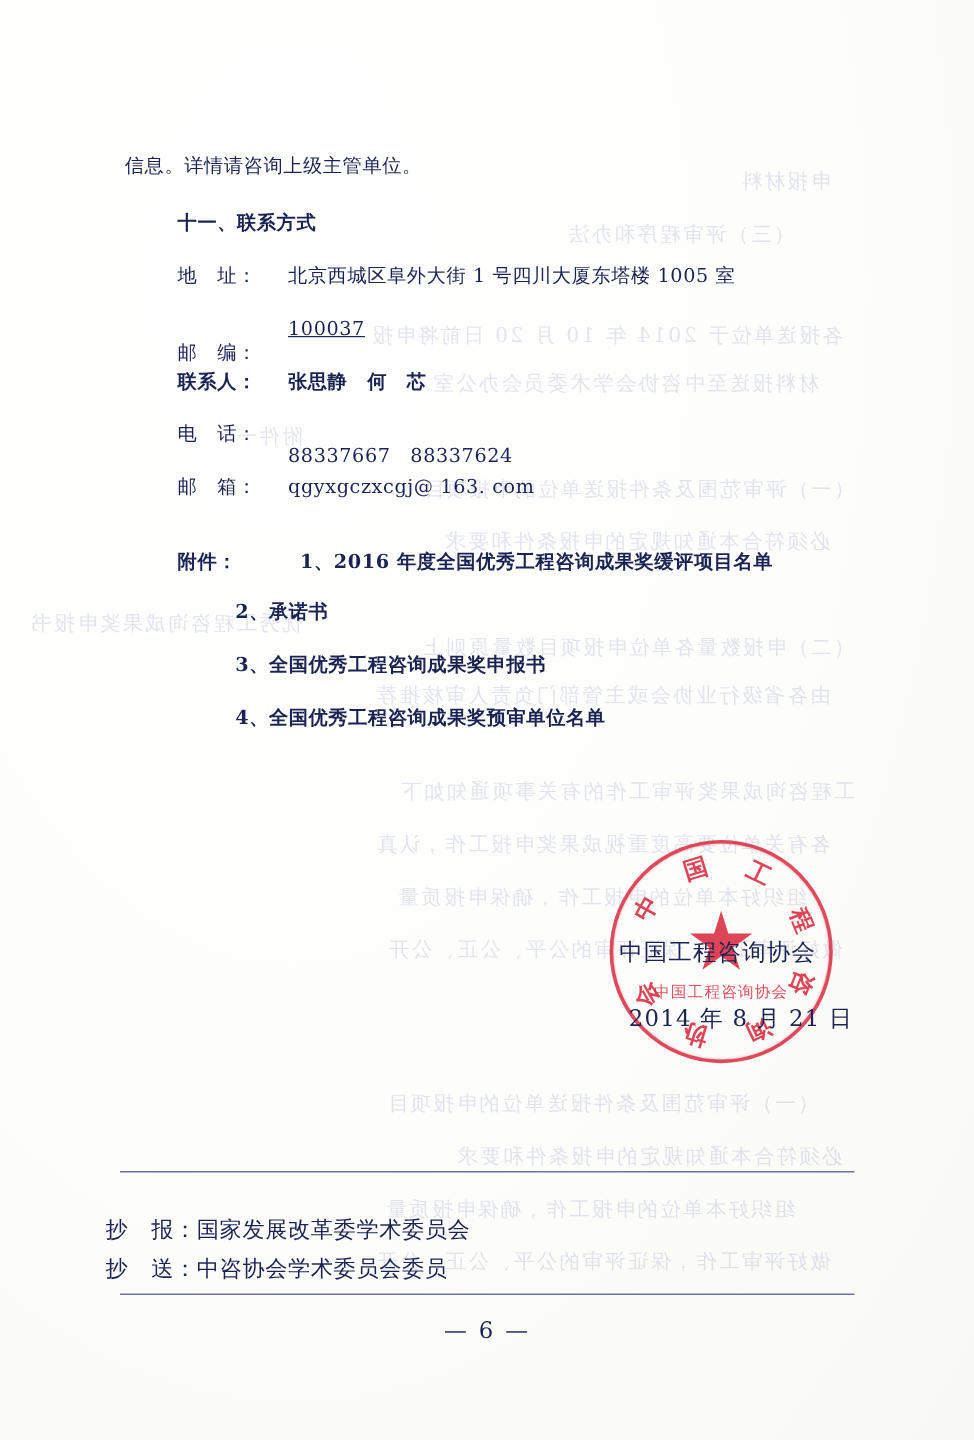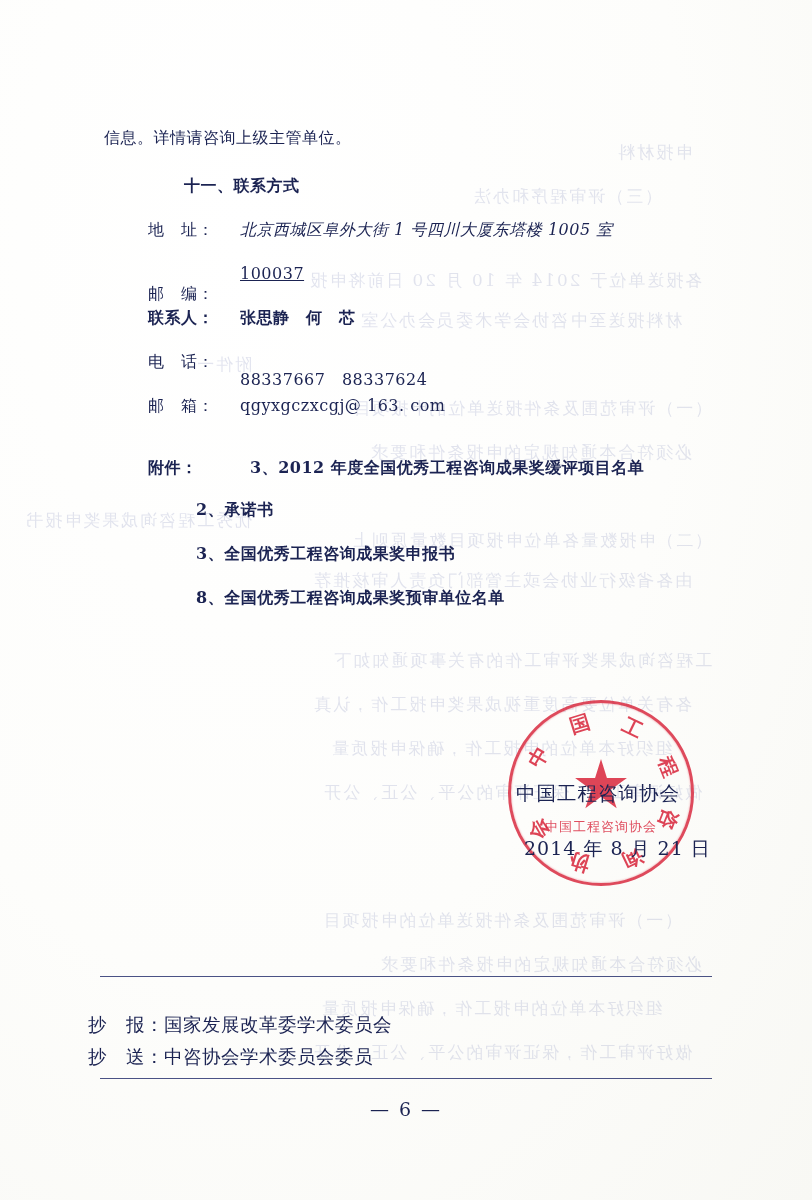--- a/index.html
+++ b/index.html
@@ -53,21 +53,21 @@
   .line {
     position: absolute;
     white-space: nowrap;
     font-size: 16px;
     letter-spacing: 0.5px;
     color: #1b2352;
   }
   .bold {
     font-weight: bold;
   }
-  .indent1 { left: 148px; margin-left: 36px; }
+  .indent1 { left: 148px; }
 
   
   .rule {
     position: absolute;
     left: 100px;
     width: 612px;
     height: 1px;
     background: #2a3470;
     opacity: 0.85;
   }
@@ -185,39 +185,39 @@
     <div style="left:120px; top:1032px;">做好评审工作，保证评审的公平、公正、公开</div>
   </div>
 
   <div class="content">
 
     <div class="line" style="left:104px; top:128px;">信息。详情请咨询上级主管单位。</div>
 
     <div class="line bold indent1" style="top:176px;">十一、联系方式</div>
 
     <div class="line" style="left:148px; top:220px;">地　址：</div>
-    <div class="line" style="left:240px; top:220px;font-style:italic;">北京西城区阜外大街 1 号四川大厦东塔楼 1005 室</div>
+    <div class="line" style="left:240px; top:220px;">北京西城区阜外大街 1 号四川大厦东塔楼 1005 室</div>
 
     <div class="line" style="left:148px; top:264px;margin-top:20px;">邮　编：</div>
     <div class="line" style="left:240px; top:264px;text-decoration:underline;">100037</div>
 
     <div class="line bold" style="left:148px; top:308px;">联系人：</div>
     <div class="line bold" style="left:240px; top:308px;">张思静　何　芯</div>
 
     <div class="line" style="left:148px; top:352px;">电　话：</div>
     <div class="line" style="left:240px; top:352px;margin-top:18px;">88337667　88337624</div>
 
     <div class="line" style="left:148px; top:396px;">邮　箱：</div>
     <div class="line" style="left:240px; top:396px;">qgyxgczxcgj@ 163. com</div>
 
     <div class="line bold" style="left:148px; top:458px;">附件：</div>
-    <div class="line bold" style="left:250px; top:458px;">3、2012 年度全国优秀工程咨询成果奖缓评项目名单</div>
+    <div class="line bold" style="left:250px; top:458px;">1、2016 年度全国优秀工程咨询成果奖缓评项目名单</div>
     <div class="line bold" style="left:196px; top:500px;">2、承诺书</div>
     <div class="line bold" style="left:196px; top:544px;text-align:right;">3、全国优秀工程咨询成果奖申报书</div>
-    <div class="line bold" style="left:196px; top:588px;">8、全国优秀工程咨询成果奖预审单位名单</div>
+    <div class="line bold" style="left:196px; top:588px;">4、全国优秀工程咨询成果奖预审单位名单</div>
 
     <div class="seal">
       <div class="ring"></div>
       <div class="star"></div>
       <div id="seal-arc">
           <span class="arc-char" style="transform: translate(-62.3538px, -36px) rotate(-60deg) translate(-50%, -50%);">中</span>
           <span class="arc-char" style="transform: translate(-21.2224px, -68.8012px) rotate(-17.1429deg) translate(-50%, -50%);">国</span>
           <span class="arc-char" style="transform: translate(31.2396px, -64.8698px) rotate(25.7143deg) translate(-50%, -50%);">工</span>
           <span class="arc-char" style="transform: translate(67.0229px, -26.3046px) rotate(68.5714deg) translate(-50%, -50%);">程</span>
           <span class="arc-char" style="transform: translate(67.0229px, 26.3046px) rotate(111.429deg) translate(-50%, -50%);">咨</span>

